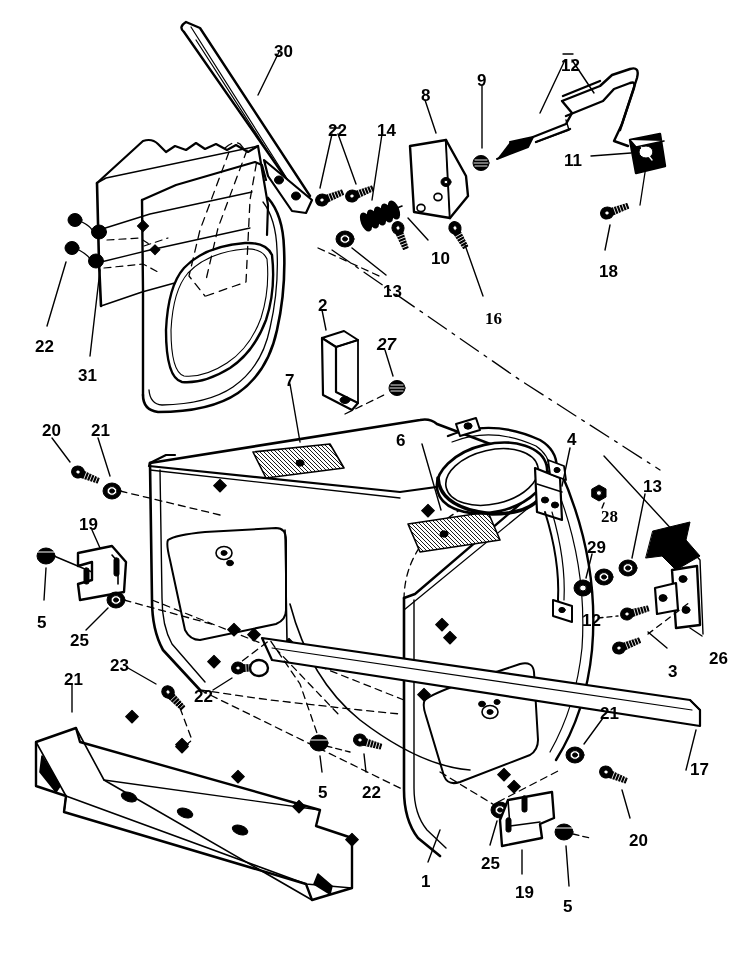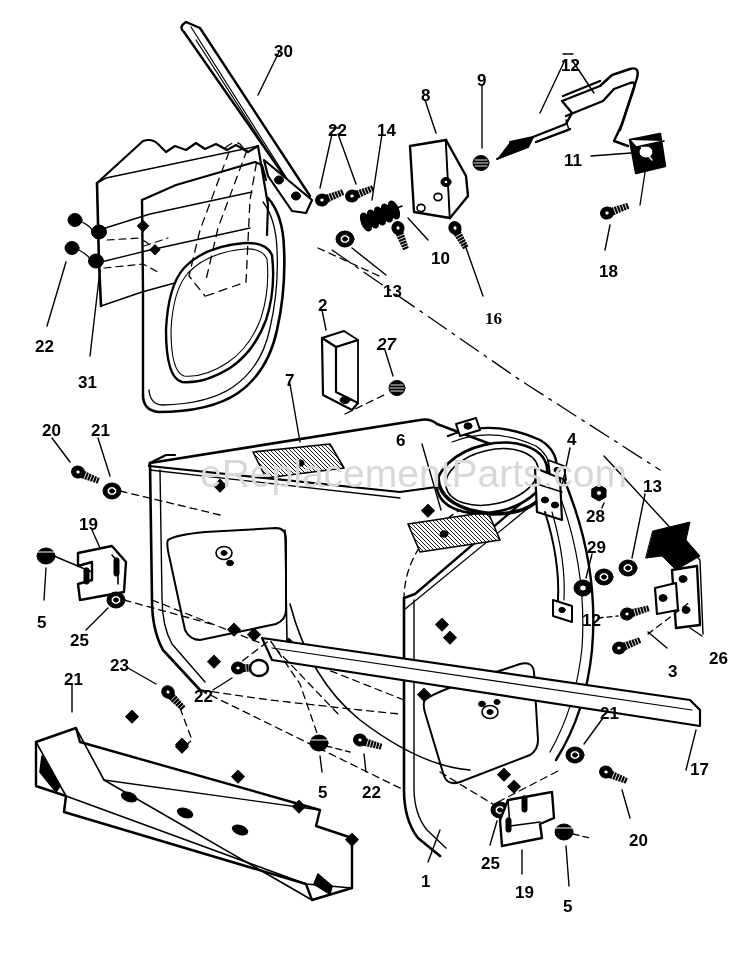--- a/index.html
+++ b/index.html
@@ -484,41 +484,40 @@
         <path d="M555 828 L573 828" stroke="#fff" stroke-width="1"></path>
         <path d="M569 886 L566 846" stroke-width="1.4"></path>
         <path d="M573 834 L590 838" stroke-width="1.3" stroke-dasharray="6 4"></path>
       </g>
       <path d="M498 802 L560 770" stroke-width="1.3" stroke-dasharray="7 5"></path>
       <path d="M440 772 L496 806" stroke-width="1.3" stroke-dasharray="7 5"></path>
 
     </g>
   </svg>
 
-  <div class="wm" style="left:200px; top:452px;">eReplacementParts.com</div>
 
   <div class="lbl" style="left:274px;top:43px;">30</div>
   <div class="lbl" style="left:328px;top:122px;">22</div>
   <div class="lbl" style="left:377px;top:122px;">14</div>
   <div class="lbl" style="left:421px;top:87px;">8</div>
   <div class="lbl" style="left:477px;top:72px;">9</div>
   <div class="lbl" style="left:561px;top:57px;">12</div>
   <div class="lbl" style="left:564px;top:152px;">11</div>
   <div class="lbl" style="left:599px;top:263px;text-align:right;">18</div>
   <div class="lbl" style="left:383px;top:283px;">13</div>
   <div class="lbl" style="left:431px;top:250px;">10</div>
   <div class="lbl" style="left:485px;top:310px;font-family:Liberation Serif, serif;">16</div>
   <div class="lbl" style="left:35px;top:338px;">22</div>
-  <div class="lbl" style="left:78px;top:367px;margin-top:7px;">31</div>
+  <div class="lbl" style="left:78px;top:367px;">31</div>
   <div class="lbl" style="left:318px;top:297px;">2</div>
   <div class="lbl" style="left:377px;top:336px;font-style:italic;">27</div>
   <div class="lbl" style="left:285px;top:372px;">7</div>
   <div class="lbl" style="left:396px;top:432px;">6</div>
   <div class="lbl" style="left:567px;top:431px;">4</div>
-  <div class="lbl" style="left:586px;top:508px;">28</div>
+  <div class="lbl" style="left:601px;top:508px;font-family:Liberation Serif, serif;">28</div>
   <div class="lbl" style="left:587px;top:539px;">29</div>
   <div class="lbl" style="left:643px;top:478px;">13</div>
   <div class="lbl" style="left:582px;top:612px;">12</div>
   <div class="lbl" style="left:668px;top:663px;">3</div>
   <div class="lbl" style="left:709px;top:650px;">26</div>
   <div class="lbl" style="left:42px;top:422px;">20</div>
   <div class="lbl" style="left:91px;top:422px;">21</div>
   <div class="lbl" style="left:79px;top:516px;">19</div>
   <div class="lbl" style="left:37px;top:614px;">5</div>
   <div class="lbl" style="left:70px;top:632px;">25</div>

